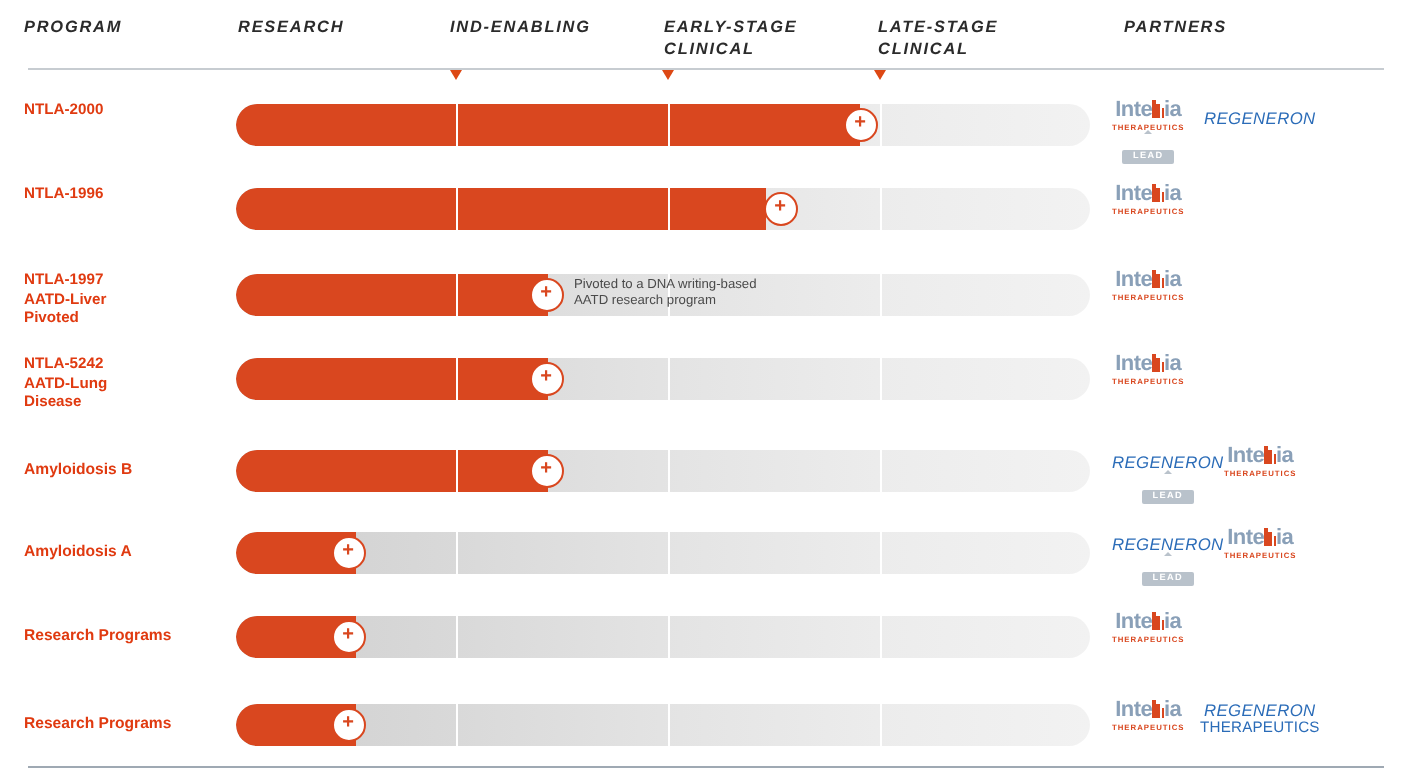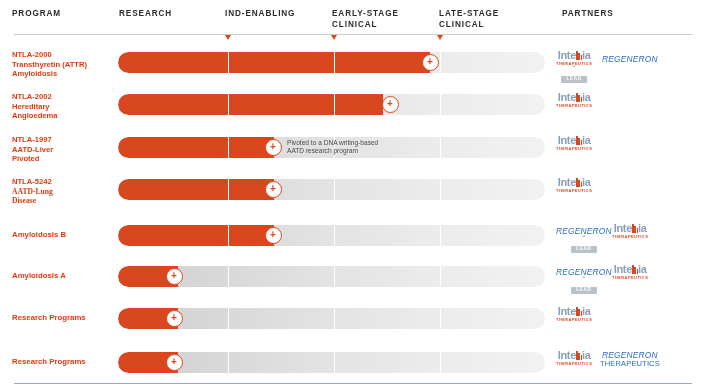--- a/index.html
+++ b/index.html
@@ -19,20 +19,21 @@
   
   .col-head {
     position: absolute;
     font-size: 8.2px;
     font-weight: bold;
     letter-spacing: 0.9px;
     color: #2b2b2b;
     line-height: 11px;
     text-transform: uppercase;
     white-space: pre-line;
+    font-style: italic;
   }
   .header-rule {
     position: absolute;
     left: 14px; right: 14px;
     top: 34px;
     height: 1px;
     background: #c7ccd1;
   }
   .footer-rule {
     position: absolute;
@@ -208,22 +209,20 @@
   <div id="ticks">
       <div class="tick" style="left: 224.8px;"></div>
       <div class="tick" style="left: 330.8px;"></div>
       <div class="tick" style="left: 436.8px;"></div>
     </div>
 
   <div id="rows">
       <div class="row" style="top: 50px;">
         <div class="prog-label" style="top: 0px;">
           <span class="prog-code">NTLA-2000</span>
-          <span class="prog-desc" style="white-space: pre-line;">Transthyretin (ATTR)
-Amyloidosis</span>
         </div>
         <div class="bar" style="top: 2px;">
           <div class="fill" style="width: 311.71px;"></div>
           <div class="divider" style="left: 110px;"></div>
           <div class="divider" style="left: 216px;"></div>
           <div class="divider" style="left: 322px;"></div>
         </div>
         <div class="marker" style="left: 421.5px; top: 4px;">+</div>
         <div class="partners" style="top: 0px;">
           <div class="logo" style="left: 0px; top: 0px;">
@@ -235,23 +234,21 @@
           </div>
           <div class="logo" style="left: 46px; top: 4px;">
             <div>
               <div class="regeneron-word">REGENERON</div>
             </div>
           </div>
         </div>
       </div>
       <div class="row" style="top: 92px;">
         <div class="prog-label" style="top: 0px;">
-          <span class="prog-code">NTLA-2002</span>
-          <span class="prog-desc" style="white-space: pre-line;">Hereditary
-Angioedema</span>
+          <span class="prog-code">NTLA-1996</span>
         </div>
         <div class="bar" style="top: 2px;">
           <div class="fill" style="width: 264.74px;"></div>
           <div class="divider" style="left: 110px;"></div>
           <div class="divider" style="left: 216px;"></div>
           <div class="divider" style="left: 322px;"></div>
         </div>
         <div class="marker" style="left: 381.5px; top: 4px;">+</div>
         <div class="partners" style="top: 0px;">
           <div class="logo" style="left: 0px; top: 0px;">
@@ -282,21 +279,21 @@
             <div>
               <div class="intellia-word"><span>Inte</span><span class="bars"><i style="left: 0px; top: 0px; height: 9px;"></i><i style="left: 2.3px; top: 2px; height: 7px;"></i><i style="left: 4.6px; top: 4px; height: 5px;"></i></span><span>ia</span></div>
               <div class="intellia-sub">THERAPEUTICS</div>
             </div>
           </div>
         </div>
       </div>
       <div class="row" style="top: 177px;">
         <div class="prog-label" style="top: 0px;">
           <span class="prog-code">NTLA-5242</span>
-          <span class="prog-desc" style="white-space: pre-line; font-family: Liberation Serif, serif;">AATD-Lung
+          <span class="prog-desc" style="white-space: pre-line;">AATD-Lung
 Disease</span>
         </div>
         <div class="bar" style="top: 2px;">
           <div class="fill" style="width: 155.855px;"></div>
           <div class="divider" style="left: 110px;"></div>
           <div class="divider" style="left: 216px;"></div>
           <div class="divider" style="left: 322px;"></div>
         </div>
         <div class="marker" style="left: 264.5px; top: 4px;">+</div>
         <div class="partners" style="top: 0px;">

